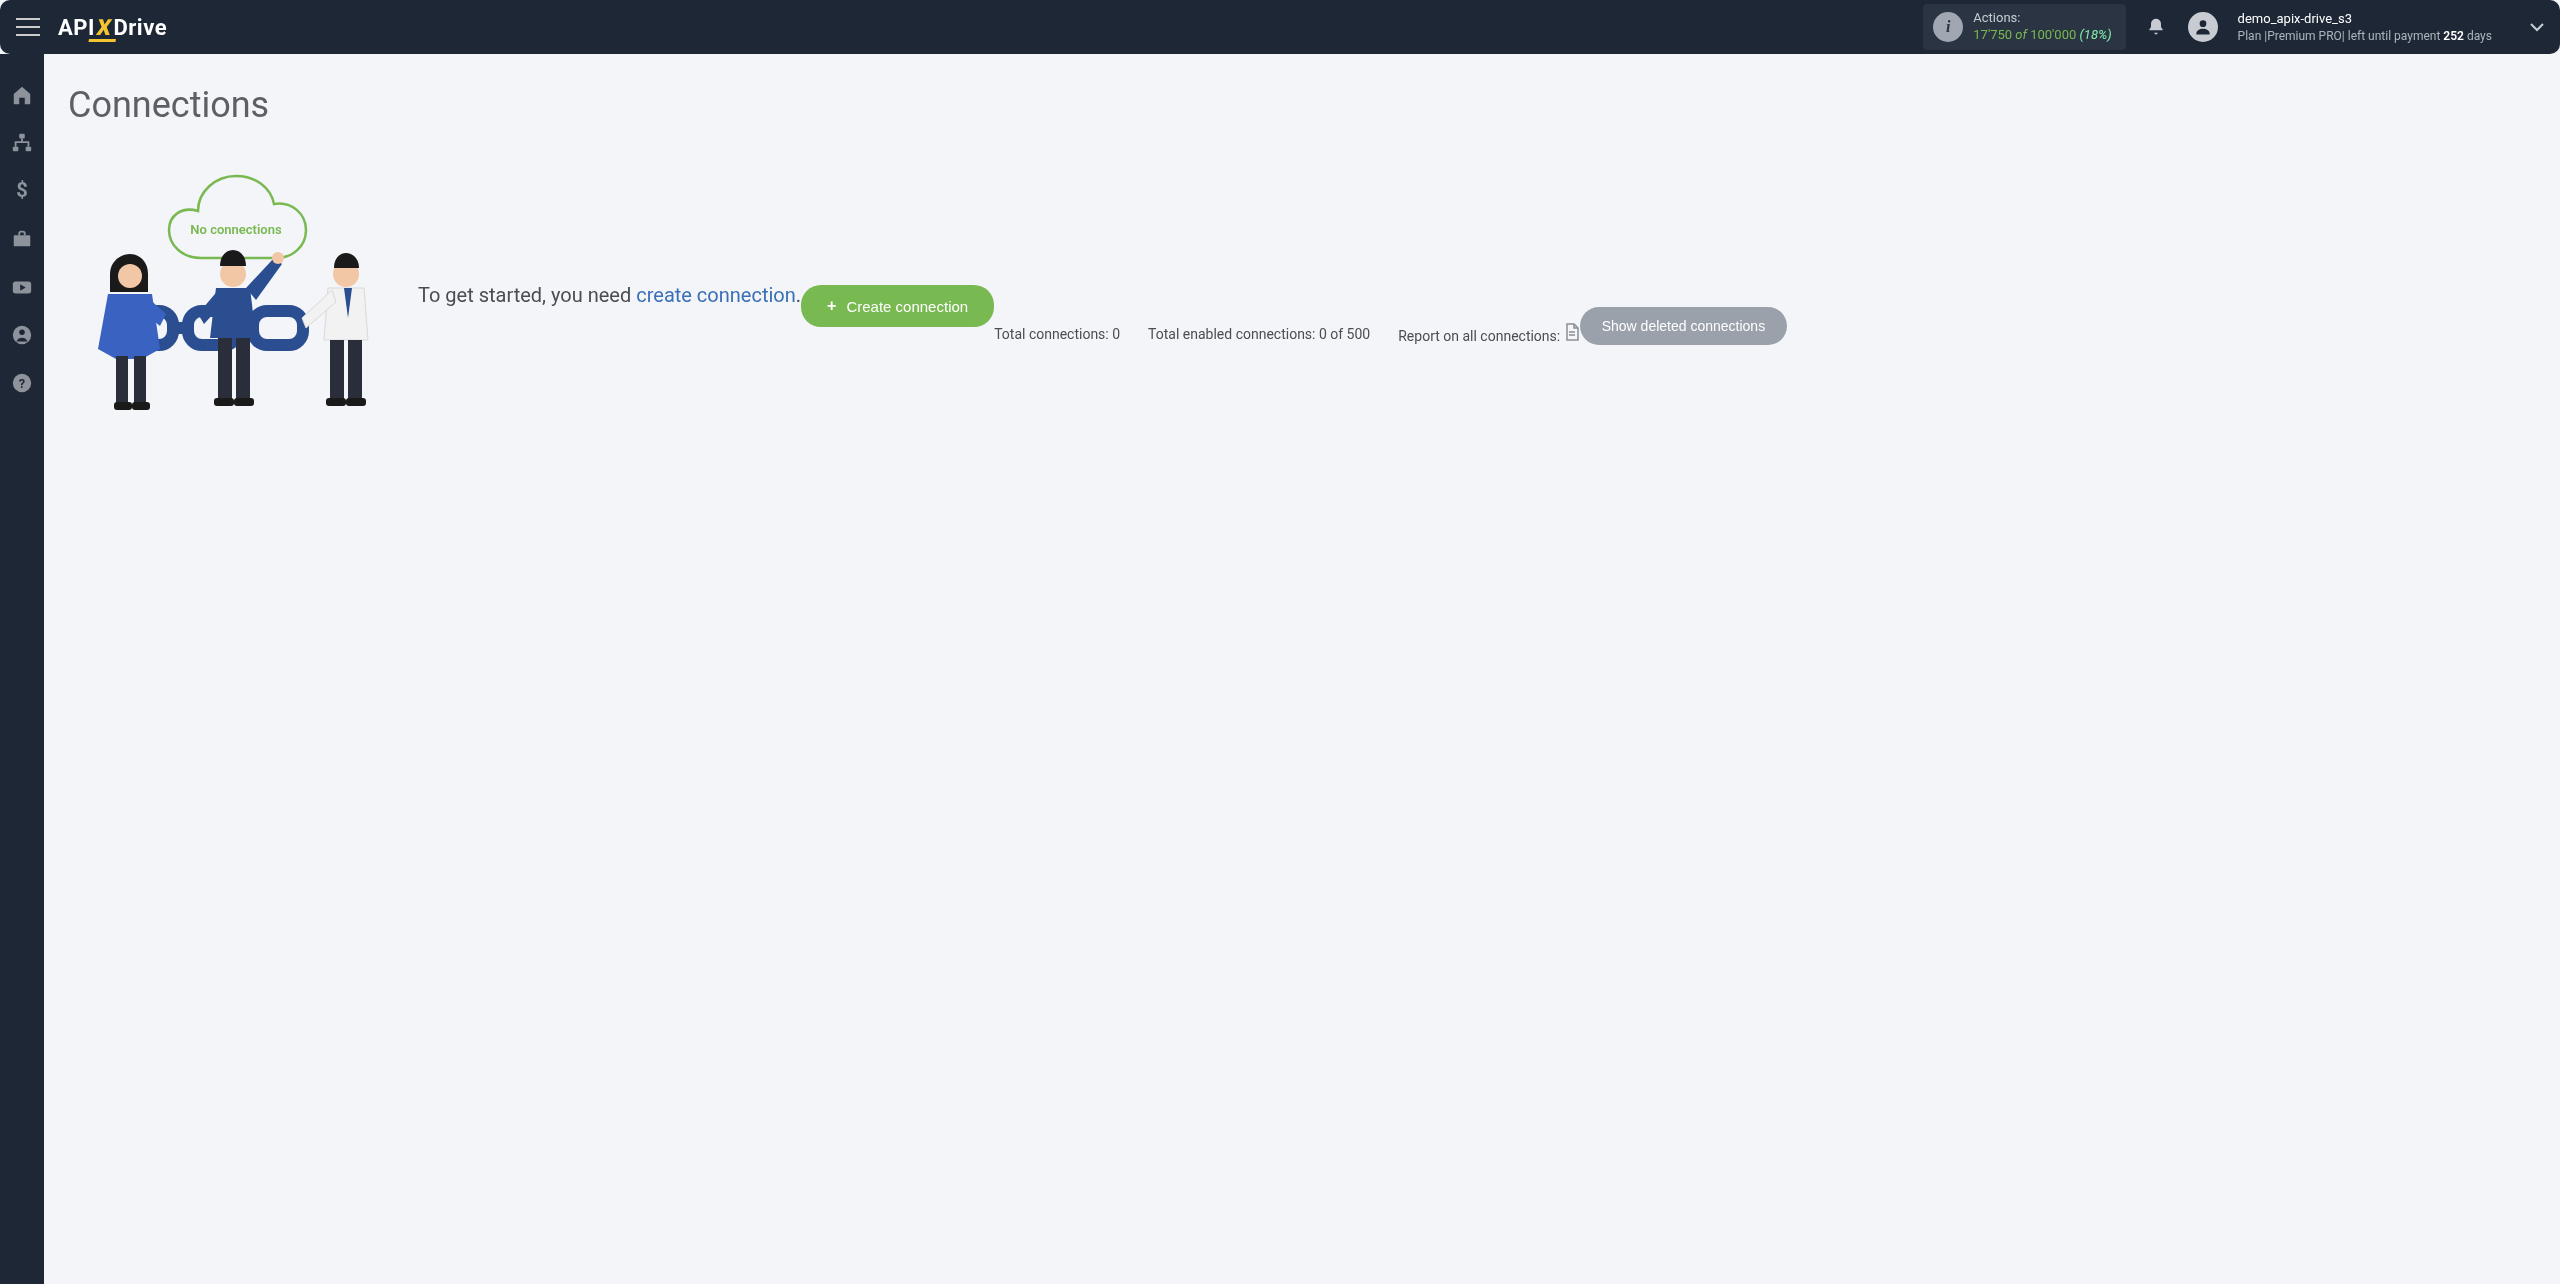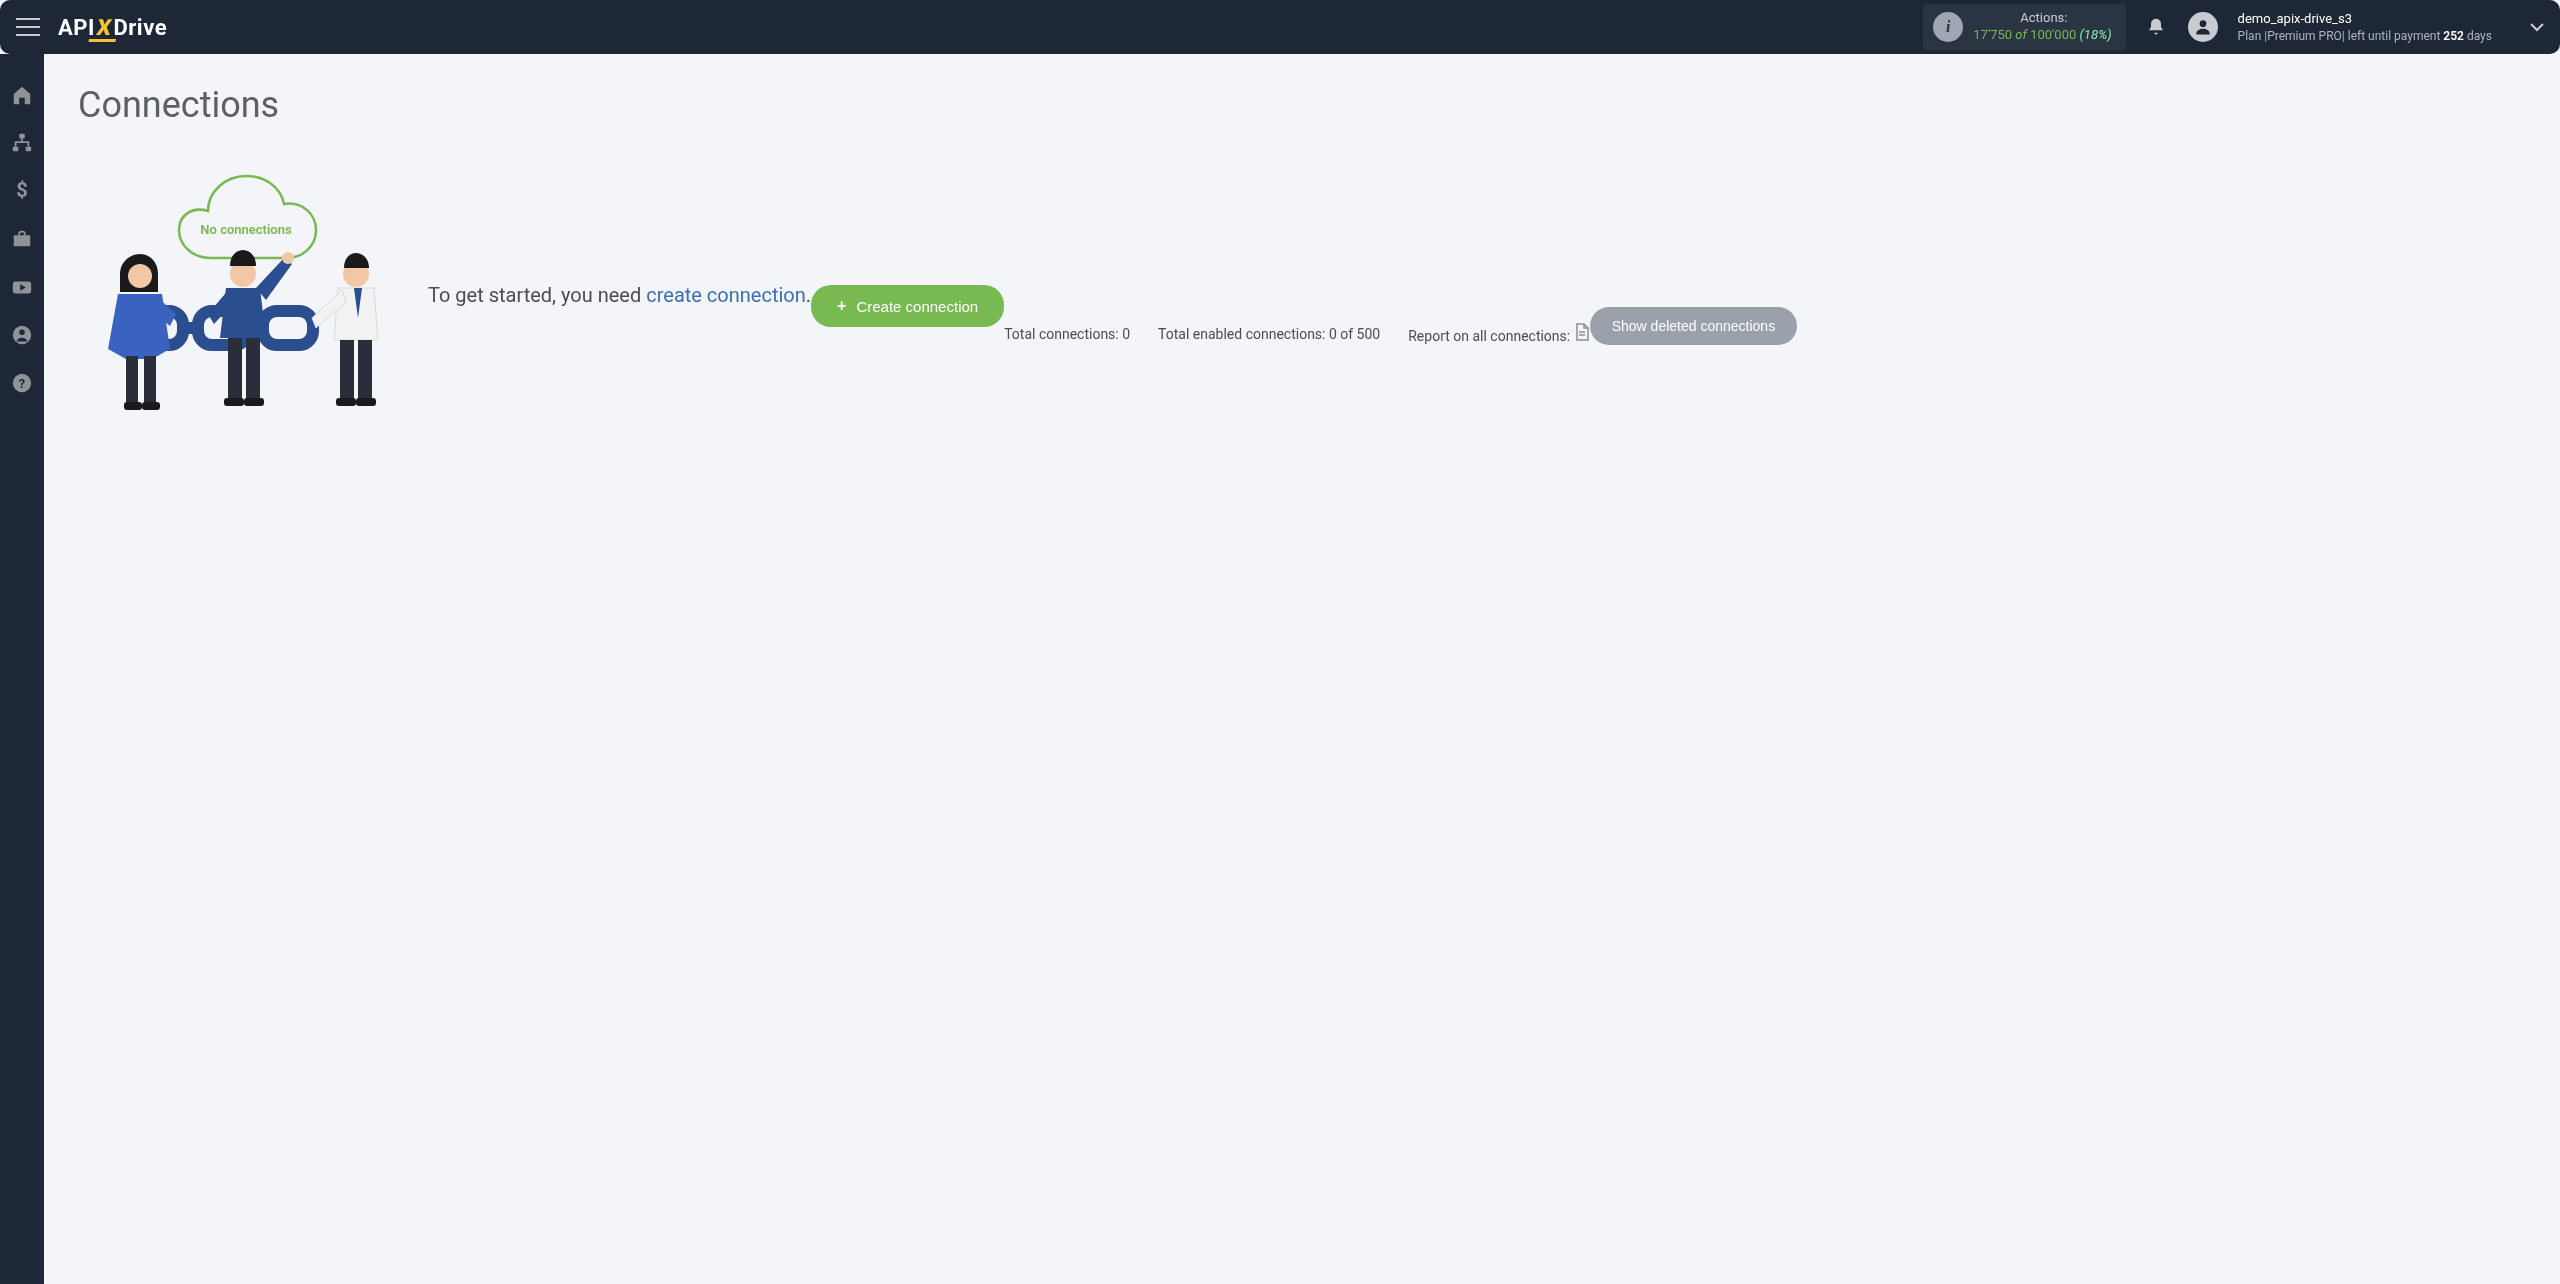--- a/index.html
+++ b/index.html
@@ -8,39 +8,39 @@
 .topbar { background:#1d2735; height:54px; display:flex; align-items:center; padding:0 16px; color:#fff;border-radius:10px; }
 .hamburger { width:24px; height:18px; display:flex; flex-direction:column; justify-content:space-between; cursor:pointer; margin-right:18px; }
 .hamburger span { display:block; height:2px; background:#ccc; }
 .logo { font-size:22px; font-weight:700; letter-spacing:.5px; display:flex; align-items:center; }
 .logo .x { color:#f4c430; font-weight:900; transform:skewX(-10deg); display:inline-block; padding:0 2px; position:relative; }
 .logo .x::after { content:''; position:absolute; bottom:-2px; left:-4px; right:-4px; height:3px; background:#f4c430; }
 .spacer { flex:1; }
 .actions-box { background:#2a3443; border-radius:4px; padding:6px 14px 6px 10px; display:flex; align-items:center; gap:10px; margin-right:20px; }
 .info-circle { width:30px; height:30px; border-radius:50%; background:#a0a7b2; display:flex; align-items:center; justify-content:center; color:#2a3443; font-weight:bold; font-style:italic; font-family:Georgia,serif; font-size:16px; }
 .actions-text { font-size:13px; line-height:1.3; }
-.actions-text .line1 { color:#c8ccd2;margin-left:47px; }
+.actions-text .line1 { color:#c8ccd2; }
 .actions-text .used { color:#79b951; }
 .actions-text .of { font-style:italic; color:#79b951; }
 .actions-text .total { color:#79b951; }
 .actions-text .pct { color:#86efac; font-style:italic; }
 .bell { width:20px; height:22px; fill:#c8ccd2; margin-right:22px; cursor:pointer; }
 .user-block { display:flex; align-items:center; gap:20px; cursor:pointer; }
 .avatar { width:30px; height:30px; border-radius:50%; background:#c8ccd2; display:flex; align-items:center; justify-content:center; }
 .avatar svg { width:20px; height:20px; fill:#1d2735; }
 .user-text { font-size:13px; line-height:1.35; }
 .user-text .uname { color:#fff; }
 .user-text .plan { color:#aeb4bd; font-size:12px; }
 .user-text .plan b { color:#fff; font-weight:600; }
 .chev { margin-left:18px; fill:#c8ccd2; cursor:pointer; }
 
 .side { position:fixed; left:0; top:54px; bottom:0; width:44px; background:#1d2735; display:flex; flex-direction:column; align-items:center; padding-top:30px; gap:26px; }
 .side-item { width:22px; height:22px; fill:#8d929b; cursor:pointer; }
 
-.main { margin-left:44px; padding:30px 34px; }
+.main { margin-left:44px; padding:30px 24px; }
 .title { font-size:36px; color:#5c5f66; font-weight:400; margin-bottom:10px; }
 .crumbs { font-size:14px; color:#888; }
 .crumbs a { color:#3b6fb6; text-decoration:none; }
 .crumbs .sep { color:#bbb; margin:0 6px; }
 
 .center { display:flex; align-items:center; margin-top:30px; }
 .illus { width:350px; height:280px; position:relative; margin-bottom:20px; }
 .prompt { font-size:20px; color:#4a4d53; margin-bottom:22px; }
 .prompt a { color:#3b6fb6; text-decoration:none; }
 .btn-create { background:#79b951; color:#fff; border:none; padding:12px 26px; border-radius:20px; font-size:15px; cursor:pointer; display:flex; align-items:center; gap:10px; }

